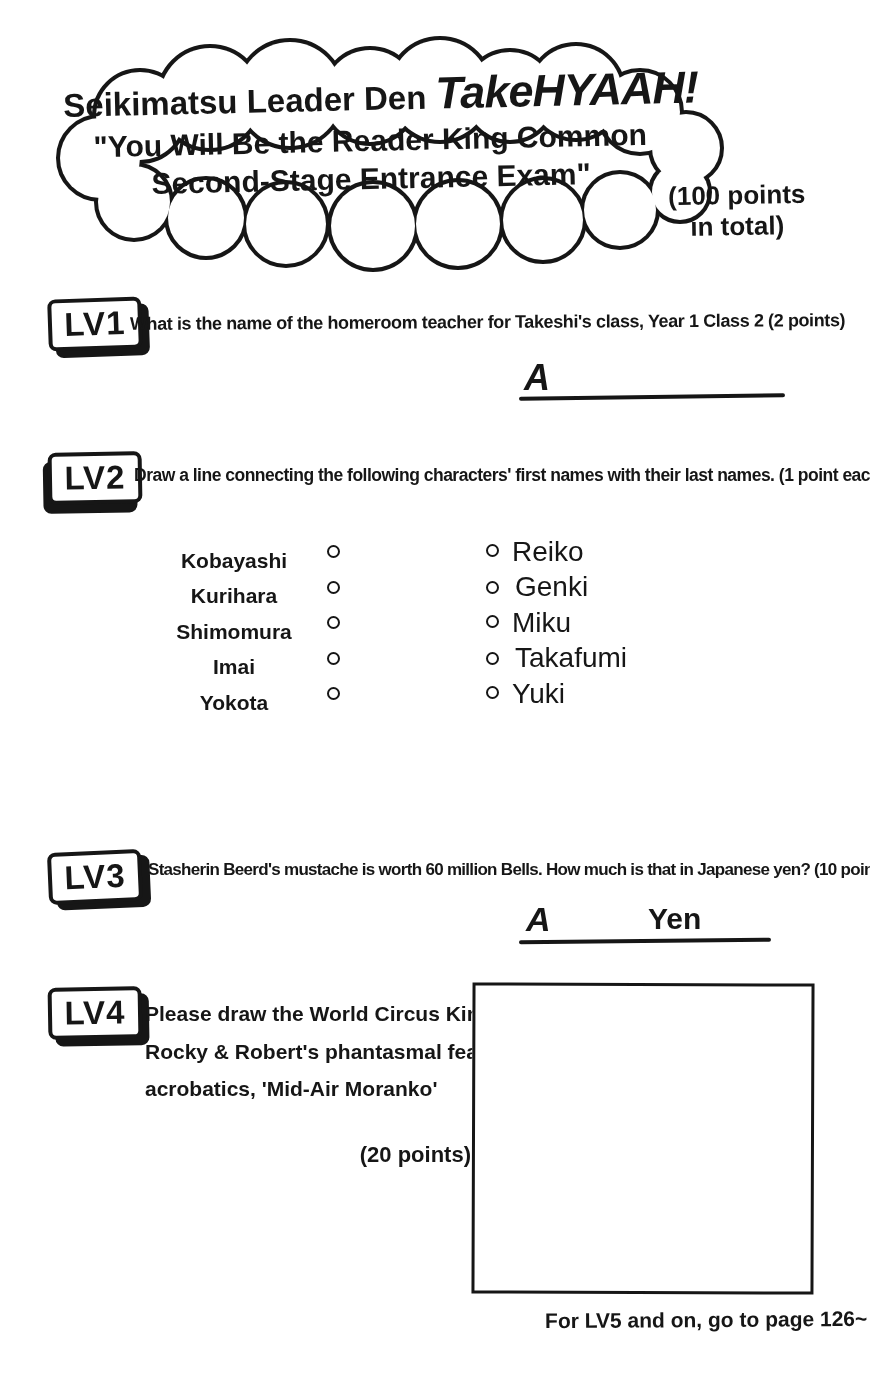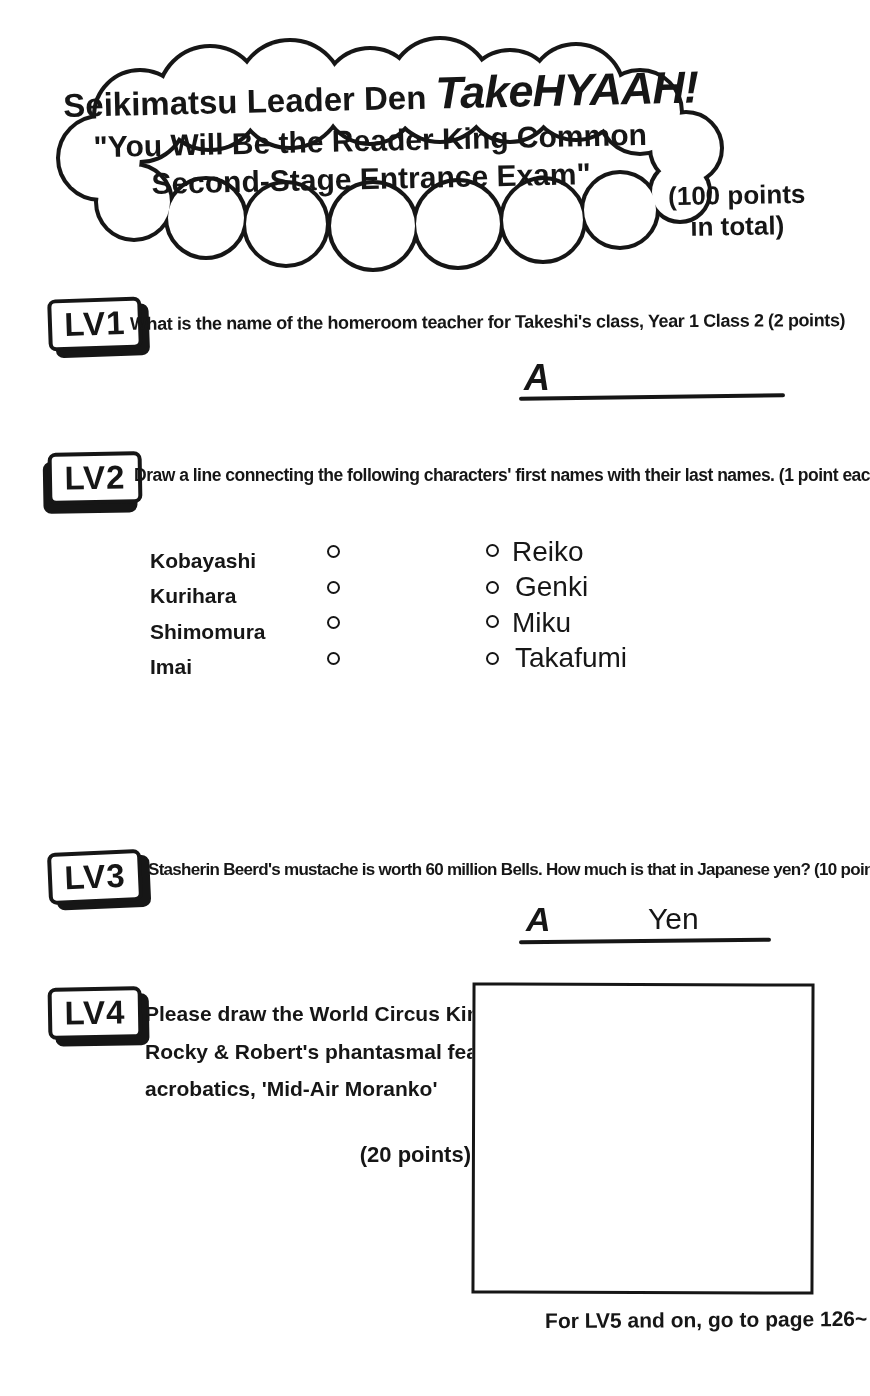--- a/index.html
+++ b/index.html
@@ -35,26 +35,26 @@
   .qtext{white-space:nowrap;font-weight:600;}
   #q1-text{left:130px;top:312px;font-size:18px;letter-spacing:-0.4px;transform:rotate(-0.3deg);}
   #q2-text{left:134px;top:465px;font-size:17.5px;letter-spacing:-0.5px;}
   #q3-text{left:148px;top:860px;font-size:17px;letter-spacing:-0.7px;}
   
   .ans-prefix{font-size:36px;font-weight:600;font-style:italic;}
   .ans-line{background:#161616;height:4px;border-radius:2px;}
   #q1-ans-a{left:524px;top:357px;}
   #q1-ans-line{left:519px;top:395px;width:266px;transform:rotate(-0.8deg);}
   #q3-ans-a{left:526px;top:900px;font-size:34px;}
-  #q3-ans-unit{left:648px;top:902px;font-size:30px;font-weight:400;}
+  #q3-ans-unit{left:648px;top:902px;font-size:30px;font-weight:700;}
   #q3-ans-line{left:519px;top:939px;width:252px;transform:rotate(-0.6deg);}
   
   #match-list{left:150px;top:534px;}
   .match-row{display:flex;align-items:center;height:35.5px;}
-  .mr-last{width:168px;text-align:left;padding-right:9px;font-size:21px;font-weight:600;margin-top:18px;}
+  .mr-last{width:168px;text-align:center;padding-right:9px;font-size:21px;font-weight:600;margin-top:18px;}
   .dot{width:9px;height:9px;border:2.5px solid #161616;border-radius:50%;flex:0 0 auto;background:#fff;}
   .mr-spacer{width:146px;flex:0 0 auto;}
   .mr-first{padding-left:13px;font-size:28px;font-weight:400;}
   .match-row:nth-child(odd) .dot.right{transform:translateY(-1px);}
   .match-row:nth-child(even) .mr-first{transform:translateX(3px);}
   
   #q4-lines{left:145px;top:995px;font-size:21px;font-weight:600;line-height:37.5px;white-space:nowrap;}
   #q4-points{left:311px;top:1142px;width:160px;text-align:right;font-size:22px;font-weight:600;}
   #drawing-box{left:472px;top:983px;width:336px;height:305px;border:3px solid #161616;background:#fff;transform:rotate(0.2deg);}
   
@@ -152,20 +152,27 @@
       <div class="dot right"></div>
       <div class="mr-first">Miku</div>
     </div>
     <div class="match-row">
       <div class="mr-last">Imai</div>
       <div class="dot left"></div>
       <div class="mr-spacer"></div>
       <div class="dot right"></div>
       <div class="mr-first">Takafumi</div>
     </div>
+    <div class="match-row">
+      <div class="mr-last">Yokota</div>
+      <div class="dot left"></div>
+      <div class="mr-spacer"></div>
+      <div class="dot right"></div>
+      <div class="mr-first">Yuki</div>
+    </div>
   </div>
 
   <div class="badge" id="badge-lv3">LV3</div>
   <div class="abs qtext" id="q3-text">Stasherin Beerd's mustache is worth 60 million Bells. How much is that in Japanese yen? (10 points)</div>
   <div class="abs ans-prefix" id="q3-ans-a">A</div>
   <div class="abs" id="q3-ans-unit">Yen</div>
   <div class="abs ans-line" id="q3-ans-line"></div>
 
   <div class="badge" id="badge-lv4">LV4</div>
   <div class="abs" id="q4-lines">

